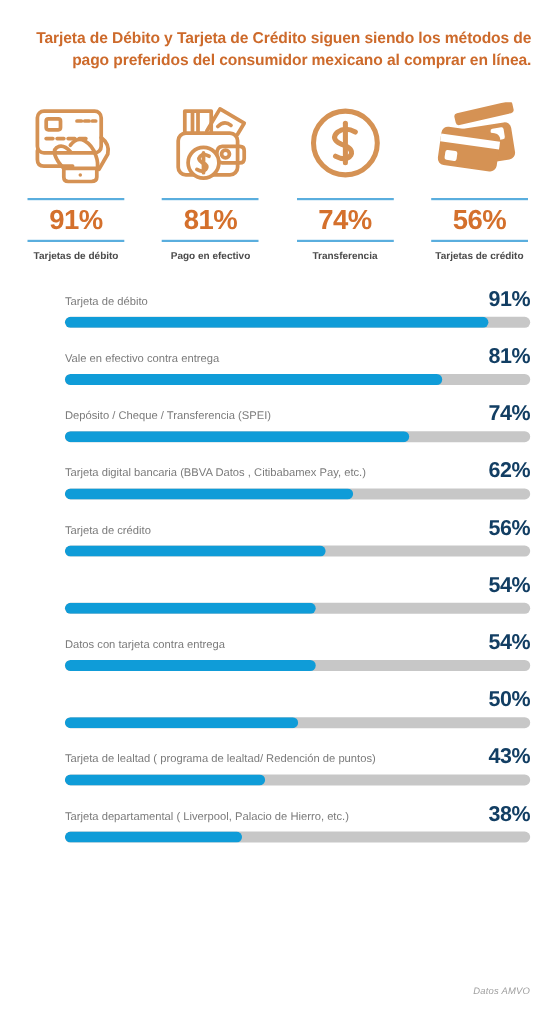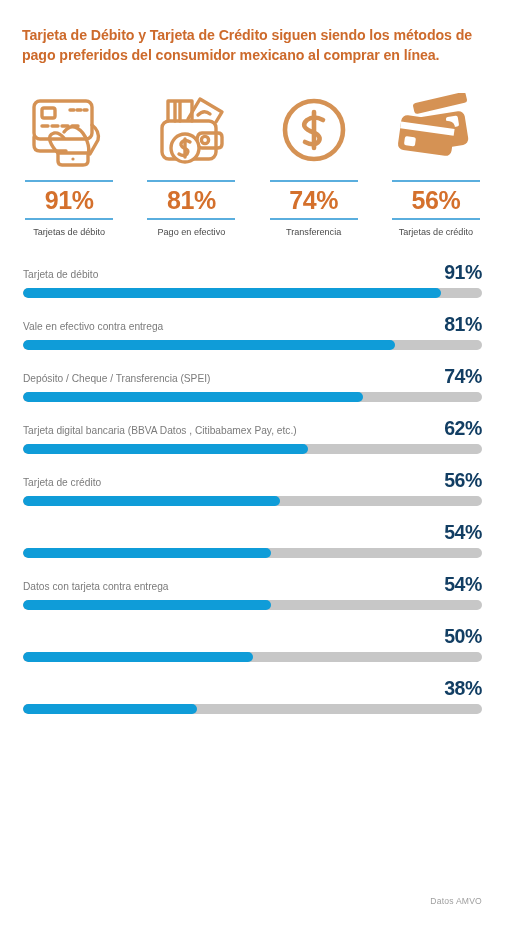--- a/index.html
+++ b/index.html
@@ -16,21 +16,21 @@
   }
 
   
   #headline {
     margin: 0;
     padding: 25px 22px 0 22px;
     color: #cd6a2b;
     font-size: 14.2px;
     font-weight: bold;
     line-height: 1.42;
-    text-align: left;
+    text-align: right;
     letter-spacing: -0.1px;
   }
 
   
   #stats-row {
     display: flex;
     margin-top: 24px;
     padding: 0 8px;
   }
   .stat-cell {
@@ -59,26 +59,28 @@
     line-height: 1.22;
     padding: 3px 0 2px 0;
     letter-spacing: -0.5px;
   }
   .stat-caption {
     color: #4b4b4b;
     font-size: 9.1px;
     line-height: 1.2;
     text-align: center;
     white-space: nowrap;
+    font-weight: bold;
   }
 
   
   #bars {
     margin-top: 28px;
     padding: 0 23px;
+    margin-left: 36px;
   }
   .bar-row {
     position: relative;
     height: 52px;
   }
   .bar-label {
     position: absolute;
     left: 0;
     top: 3px;
     color: #7b7b7b;
@@ -113,20 +115,21 @@
   }
 
   
   #source {
     position: absolute;
     right: 23px;
     top: 896px;
     color: #a0a0a0;
     font-size: 8.6px;
     letter-spacing: 0.2px;
+    font-style: italic;
   }
 </style>
 </head>
 <body>
 
 <h1 id="headline">Tarjeta de Débito y Tarjeta de Crédito siguen siendo los métodos de pago preferidos del consumidor mexicano al comprar en línea.</h1>
 
 <div id="stats-row">
 
   <div class="stat-cell">
@@ -268,20 +271,28 @@
         <div class="bar-fill" style="width: 54%;"></div>
       </div>
     </div>
     <div class="bar-row">
       <div class="bar-value">50%</div>
       <div class="bar-track">
         <div class="bar-fill" style="width: 50%;"></div>
       </div>
     </div>
     <div class="bar-row">
+      <div class="bar-label">Tarjeta de lealtad ( programa de lealtad/ Redención de puntos)</div>
+      <div class="bar-value">43%</div>
+      <div class="bar-track">
+        <div class="bar-fill" style="width: 43%;"></div>
+      </div>
+    </div>
+    <div class="bar-row">
+      <div class="bar-label">Tarjeta departamental ( Liverpool, Palacio de Hierro, etc.)</div>
       <div class="bar-value">38%</div>
       <div class="bar-track">
         <div class="bar-fill" style="width: 38%;"></div>
       </div>
     </div>
   </div>
 
 <div id="source">Datos AMVO</div>
 
 </body></html>

